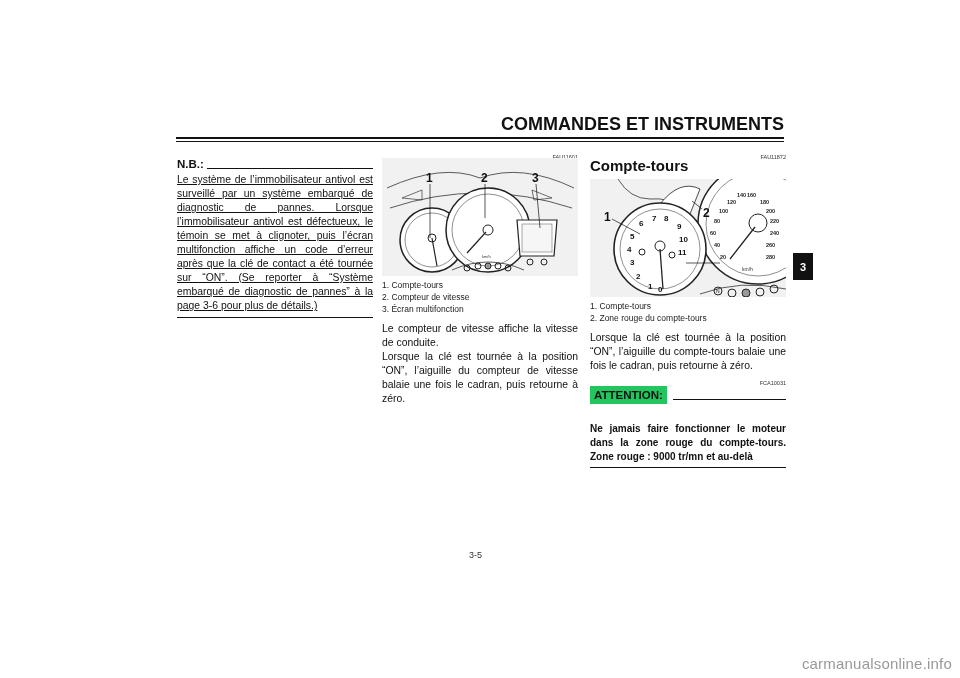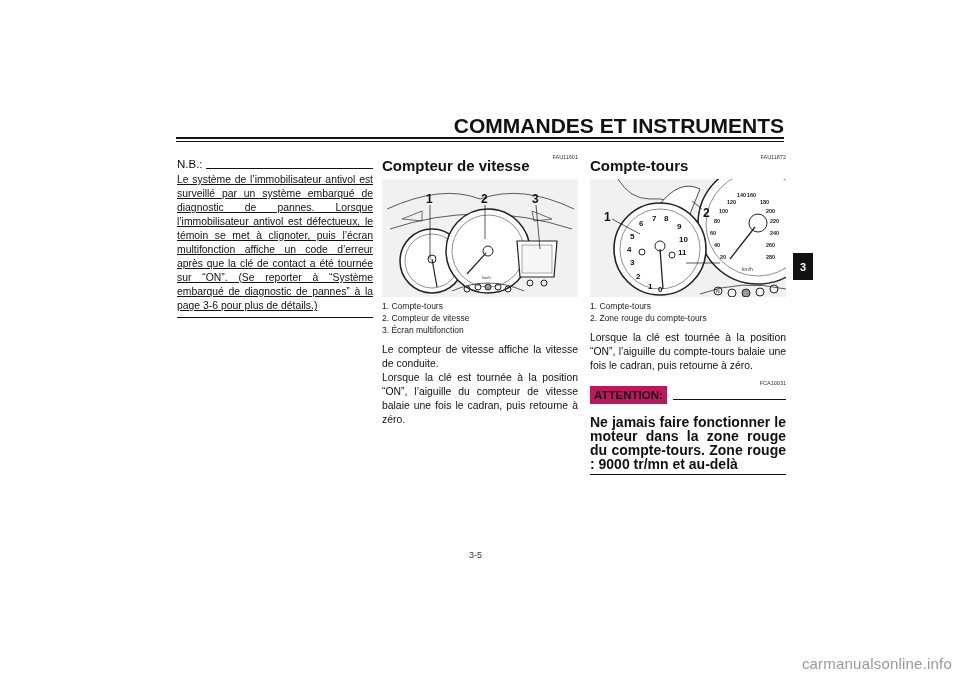--- a/index.html
+++ b/index.html
@@ -1,37 +1,37 @@
 <!DOCTYPE html>
 <html><head>
 <meta charset="utf-8">
 <style>
   html, body { margin:0; padding:0; background:#ffffff; }
   body { width:960px; height:678px; position:relative; overflow:hidden; font-family:"Liberation Sans", sans-serif; color:#111; }
-  .header-title { position:absolute; right:176px; top:114px; font-size:21px; font-weight:bold; letter-spacing:0px; color:#111; }
+  .header-title { position:absolute; right:176px; top:114px; font-size:18px; font-weight:bold; letter-spacing:0px; color:#111; }
   .header-rule-1 { position:absolute; left:176px; top:137px; width:608px; height:2px; background:#111; }
   .header-rule-2 { position:absolute; left:176px; top:141px; width:608px; height:1px; background:#111; }
   .chapter-tab { position:absolute; left:793px; top:253px; width:20px; height:27px; background:#111; color:#fff; font-weight:bold; font-size:11px; display:flex; align-items:center; justify-content:center; }
   .col { position:absolute; top:150px; width:196px; font-size:10.4px; line-height:14px; }
   .col1 { left:177px; }
   .col2 { left:382px; }
   .col3 { left:590px; }
-  .nb-head { display:flex; align-items:flex-end; font-weight:normal; font-size:11.5px; margin-top:7px; }
+  .nb-head { display:flex; align-items:flex-end; font-weight:bold; font-size:11.5px; margin-top:7px; }
   .nb-line { flex:1; border-bottom:1px solid #111; margin-left:3px; margin-bottom:2px; }
   .nb-body { text-align:justify; margin-top:2px;text-decoration:underline; }
   .nb-end { border-top:1.5px solid #111; margin-top:4px; }
   .code { text-align:right; font-size:5.5px; color:#333; height:8px; }
   .sec-title { font-weight:bold; font-size:15px; margin-top:1px; margin-bottom:6px; }
   .figure { width:196px; height:118px; background:#f1f1f1; position:relative; overflow:hidden; }
   .legend { font-size:8.5px; line-height:12px; margin-top:3px; color:#222; }
   .para { text-align:justify; margin-top:7px; }
   .att { margin-top:2px; display:flex; align-items:center; }
-  .att-label { background:#be185d; font-weight:bold; font-size:11.5px; padding:2px 4px; }
+  .att-label { background:#22c55e; font-weight:bold; font-size:11.5px; padding:2px 4px; }
   .att-line { flex:1; border-bottom:1px solid #111; margin-left:6px; margin-top:8px; }
-  .att-body { font-weight:bold; font-size:14px; margin-top:11px; text-align:justify; }
+  .att-body { font-weight:bold; font-size:10px; margin-top:18px; text-align:justify; }
   .att-end { border-top:1.5px solid #111; margin-top:3px; }
   .page-num { position:absolute; left:469px; top:550px; font-size:9px; color:#333; }
   .watermark { position:absolute; right:8px; bottom:6px; font-size:15px; color:#999; letter-spacing:0.2px; }
   svg text { font-family:"Liberation Sans", sans-serif; }
 </style>
 </head>
 <body>
 
 <div class="header-title">COMMANDES ET INSTRUMENTS</div>
 <div class="header-rule-1"></div>
@@ -42,21 +42,20 @@
   <div class="nb-head">
     <span>N.B.:</span>
     <span class="nb-line"></span>
   </div>
   <div class="nb-body">Le système de l’immobilisateur antivol est surveillé par un système embarqué de diagnostic de pannes. Lorsque l’immobilisateur antivol est défectueux, le témoin se met à clignoter, puis l’écran multifonction affiche un code d’erreur après que la clé de contact a été tournée sur “ON”. (Se reporter à “Système embarqué de diagnostic de pannes” à la page 3-6 pour plus de détails.)</div>
   <div class="nb-end"></div>
 </div>
 
 <div class="col col2">
   <div class="code">FAU11601</div>
-  <div class="sec-title">Compteur de vitesse</div>
   <div class="figure">
     <svg width="196" height="118" viewBox="0 0 196 118">
       <rect x="0" y="0" width="196" height="118" fill="#f1f1f1"></rect>
       <path d="M5 30 Q60 5 98 20 Q140 5 192 30" fill="none" stroke="#333" stroke-width="0.8"></path>
       <path d="M8 50 Q98 20 190 50" fill="none" stroke="#333" stroke-width="0.8"></path>
       <path d="M20 40 L40 32 L40 42 Z" fill="none" stroke="#333" stroke-width="0.7"></path>
       <path d="M150 32 L170 40 L152 42 Z" fill="none" stroke="#333" stroke-width="0.7"></path>
       <circle cx="50" cy="82" r="32" fill="#fff" stroke="#222" stroke-width="1.5"></circle>
       <circle cx="50" cy="82" r="27" fill="none" stroke="#444" stroke-width="0.6"></circle>
       <circle cx="50" cy="80" r="4" fill="#fff" stroke="#222"></circle>

